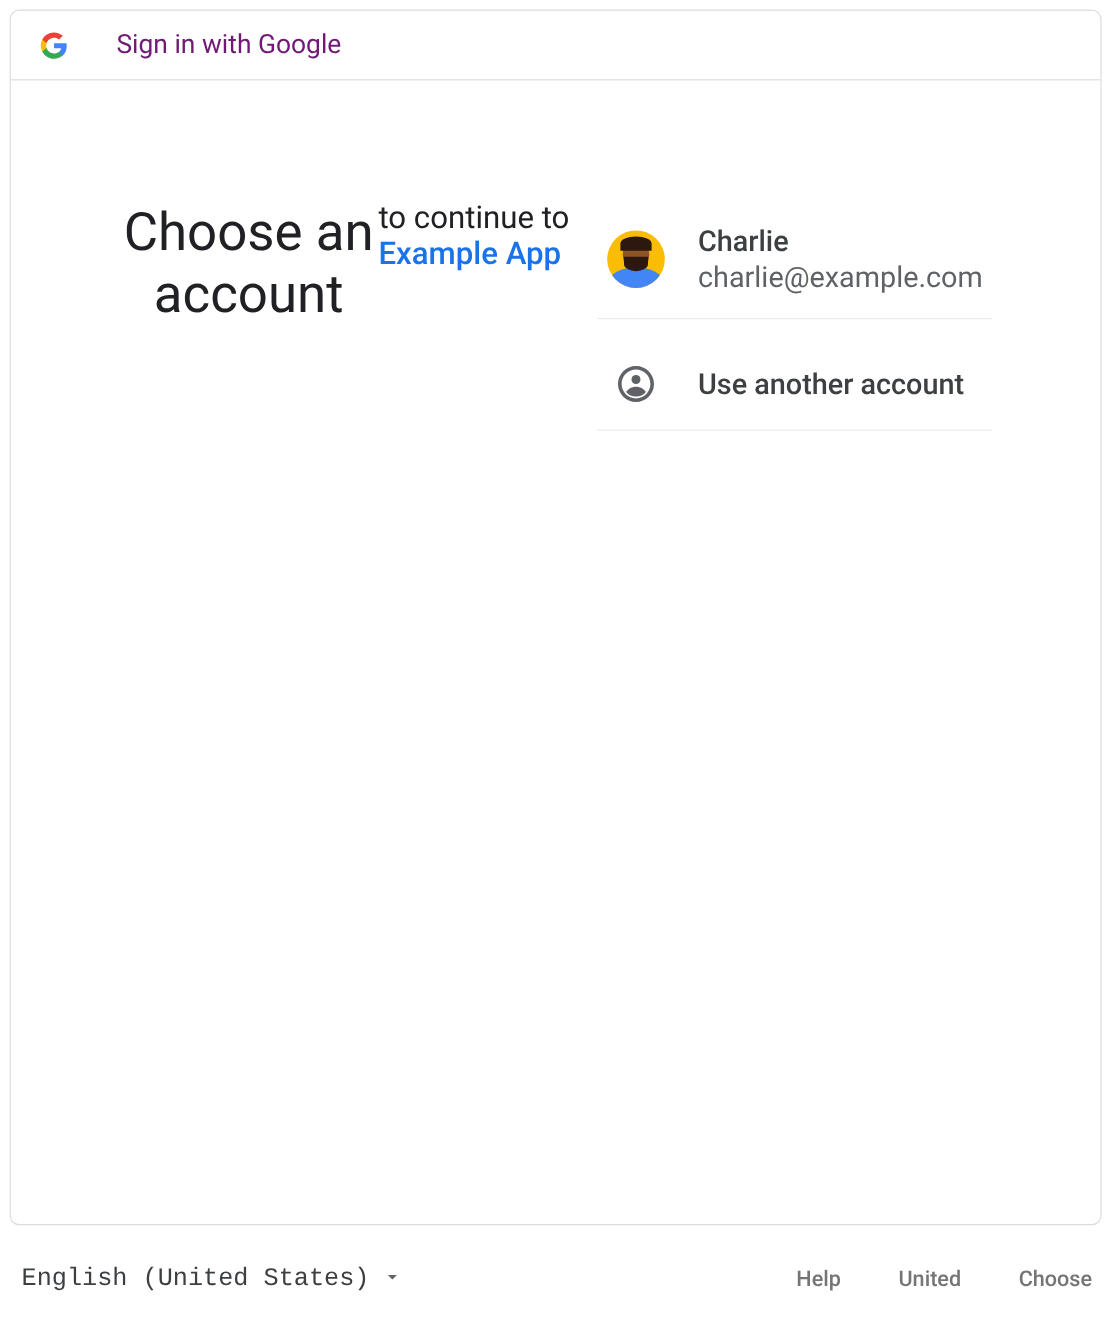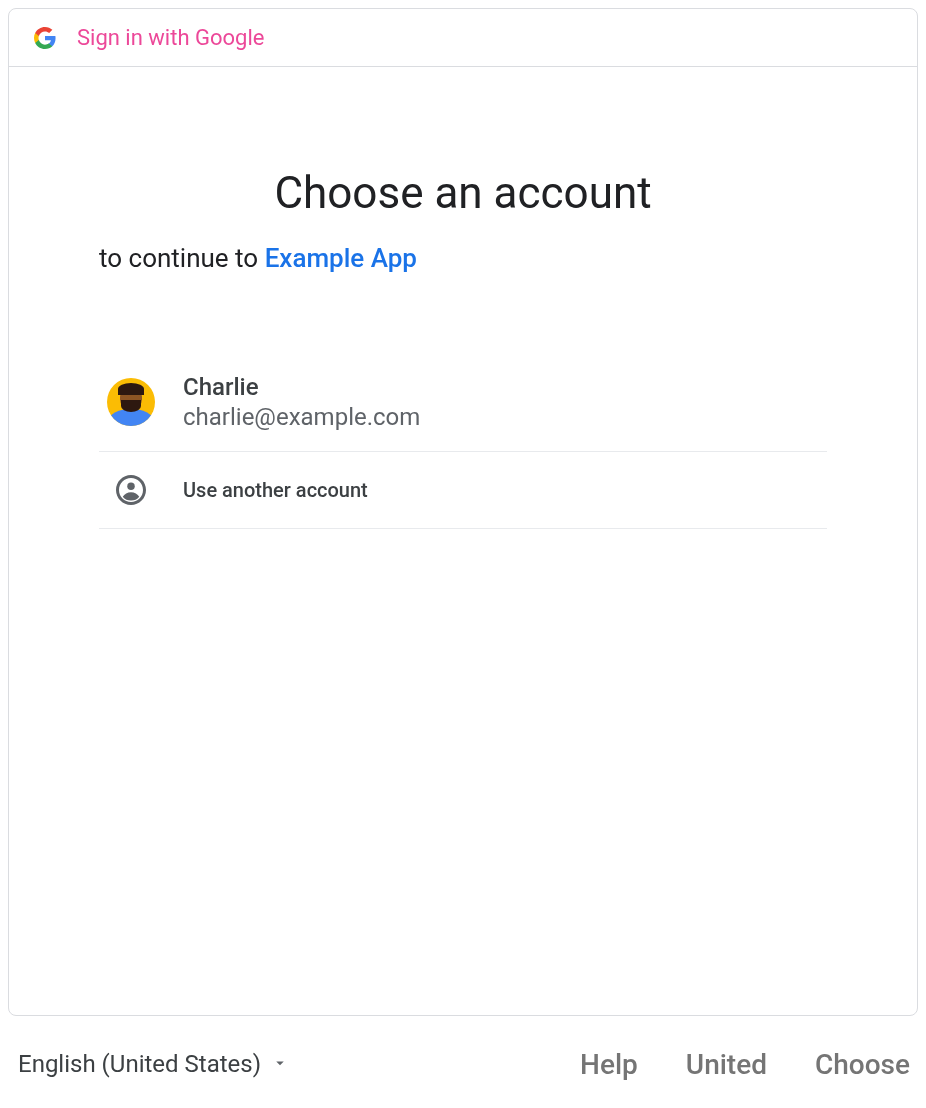--- a/index.html
+++ b/index.html
@@ -31,28 +31,29 @@
       border-bottom: 1px solid #dadce0;
       gap: 20px;
     }
     .google-g-icon {
       width: 24px;
       height: 24px;
       flex-shrink: 0;
     }
     .card-header-text {
       font-size: 22px;
-      color: #ec4899;
+      color: #701a75;
       font-weight: 400;
+      margin-left: 20px;
     }
     .card-body {
       flex: 1;
       padding: 100px 90px 40px 90px;
       display: flex;
-      flex-direction: column;
+      flex-direction: row;
     }
     .page-title {
       font-size: 44px;
       color: #202124;
       font-weight: 400;
       text-align: center;
       margin-bottom: 24px;
     }
     .page-subtitle {
       font-size: 26px;
@@ -61,20 +62,21 @@
       text-align: left;
       margin-bottom: 80px;
     }
     .app-link {
       color: #1a73e8;
       font-weight: 500;
     }
     .account-list {
       display: flex;
       flex-direction: column;
+      gap: 16px;
     }
     .account-item {
       display: flex;
       align-items: center;
       padding: 20px 8px;
       border-bottom: 1px solid #e8eaed;
       cursor: pointer;
       gap: 28px;
     }
     .avatar {
@@ -141,48 +143,49 @@
       color: #5f6368;
     }
     .person-icon {
       width: 36px;
       height: 36px;
       margin-left: 6px;
       margin-right: 6px;
       flex-shrink: 0;
     }
     .another-account-label {
-      font-size: 20px;
+      font-size: 24px;
       color: #3c4043;
       font-weight: 500;
     }
     .footer {
       display: flex;
       align-items: center;
       justify-content: space-between;
       padding: 20px 16px 24px 16px;
     }
     .language-selector {
       display: flex;
       gap: 10px;
       cursor: pointer;
-      font-size: 24px;
+      font-size: 21px;
       color: #3c4043;
       padding: 6px 2px;
+      font-family: Liberation Mono, monospace;
     }
     .dropdown-icon {
       width: 14px;
       height: 14px;
     }
     .footer-links {
       display: flex;
       gap: 48px;
     }
     .footer-link {
-      font-size: 28px;
+      font-size: 18px;
       color: #757575;
       font-weight: 500;
       cursor: pointer;
       text-decoration: none;
     }
   </style>
 </head>
 <body>
 
 <div class="card">

